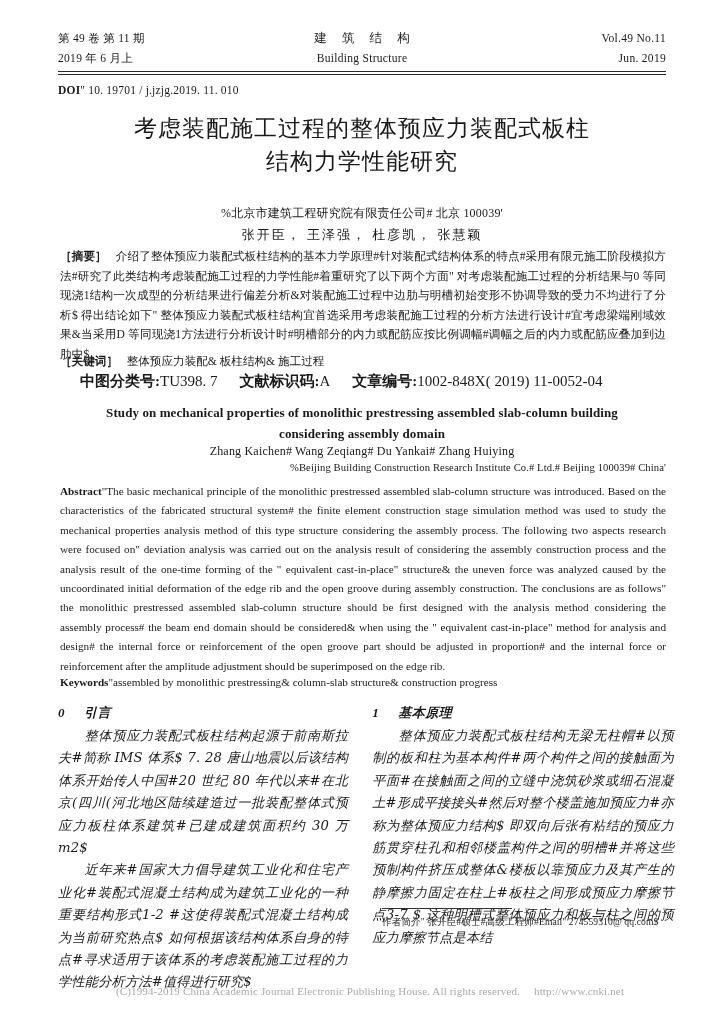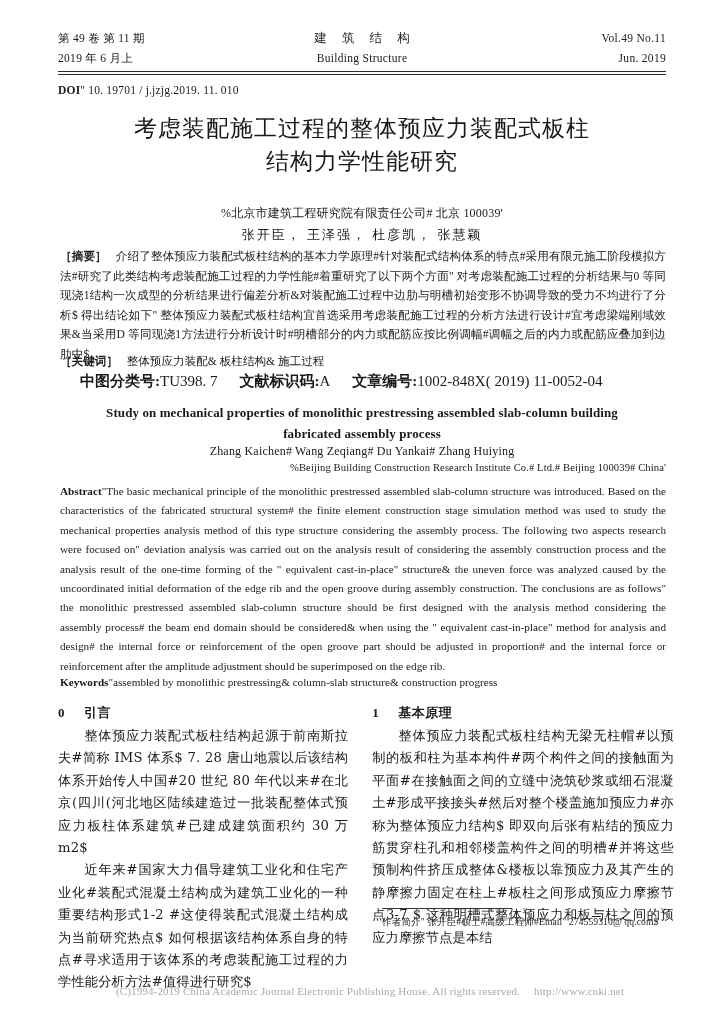--- a/index.html
+++ b/index.html
@@ -185,21 +185,21 @@
 
   
   .body-cols {
     position: absolute;
     left: 58px;
     right: 50px;
     top: 702px;
     display: flex;
     gap: 24px;
   }
-  .col { width: 300px; }
+  .col { width: 300px; font-style: italic; }
   .col.right { width: 312px; }
   .sec-head {
     font-size: 13px;
     font-weight: 700;
     line-height: 22px;
     margin-bottom: 1px;
     letter-spacing: 0.5px;
   }
   .sec-head .num { display: inline-block; width: 26px; }
   .para {
@@ -277,21 +277,21 @@
   <div class="kw-cn"><span class="lbl">［关键词］</span>&nbsp;&nbsp;&nbsp;<span>整体预应力装配&amp; 板柱结构&amp; 施工过程</span></div>
 
   <div class="clc-row">
     <div><b>中图分类号:</b><span>TU398. 7</span></div>
     <div><b>文献标识码:</b><span>A</span></div>
     <div><b>文章编号:</b><span>1002-848X( 2019) 11-0052-04</span></div>
   </div>
 
   <div class="title-en">
     <div>Study on mechanical properties of monolithic prestressing assembled slab-column building</div>
-    <div>fabricated assembly process</div>
+    <div>considering assembly domain</div>
   </div>
   <div class="authors-en">Zhang Kaichen# Wang Zeqiang# Du Yankai# Zhang Huiying</div>
   <div class="affil-en">%Beijing Building Construction Research Institute Co.# Ltd.# Beijing 100039# China'</div>
 
   <div class="abs-en"><span class="lbl">Abstract</span><span>"The basic mechanical principle of the monolithic prestressed assembled slab-column structure was introduced. Based on the characteristics of the fabricated structural system# the finite element construction stage simulation method was used to study the mechanical properties analysis method of this type structure considering the assembly process. The following two aspects research were focused on" deviation analysis was carried out on the analysis result of considering the assembly construction process and the analysis result of the one-time forming of the " equivalent cast-in-place" structure&amp; the uneven force was analyzed caused by the uncoordinated initial deformation of the edge rib and the open groove during assembly construction. The conclusions are as follows" the monolithic prestressed assembled slab-column structure should be first designed with the analysis method considering the assembly process# the beam end domain should be considered&amp; when using the " equivalent cast-in-place" method for analysis and design# the internal force or reinforcement of the open groove part should be adjusted in proportion# and the internal force or reinforcement after the amplitude adjustment should be superimposed on the edge rib.</span></div>
 
   <div class="kw-en"><span class="lbl">Keywords</span><span>"assembled by monolithic prestressing&amp; column-slab structure&amp; construction progress</span></div>
 
   <div class="body-cols">
     <div class="col left">

